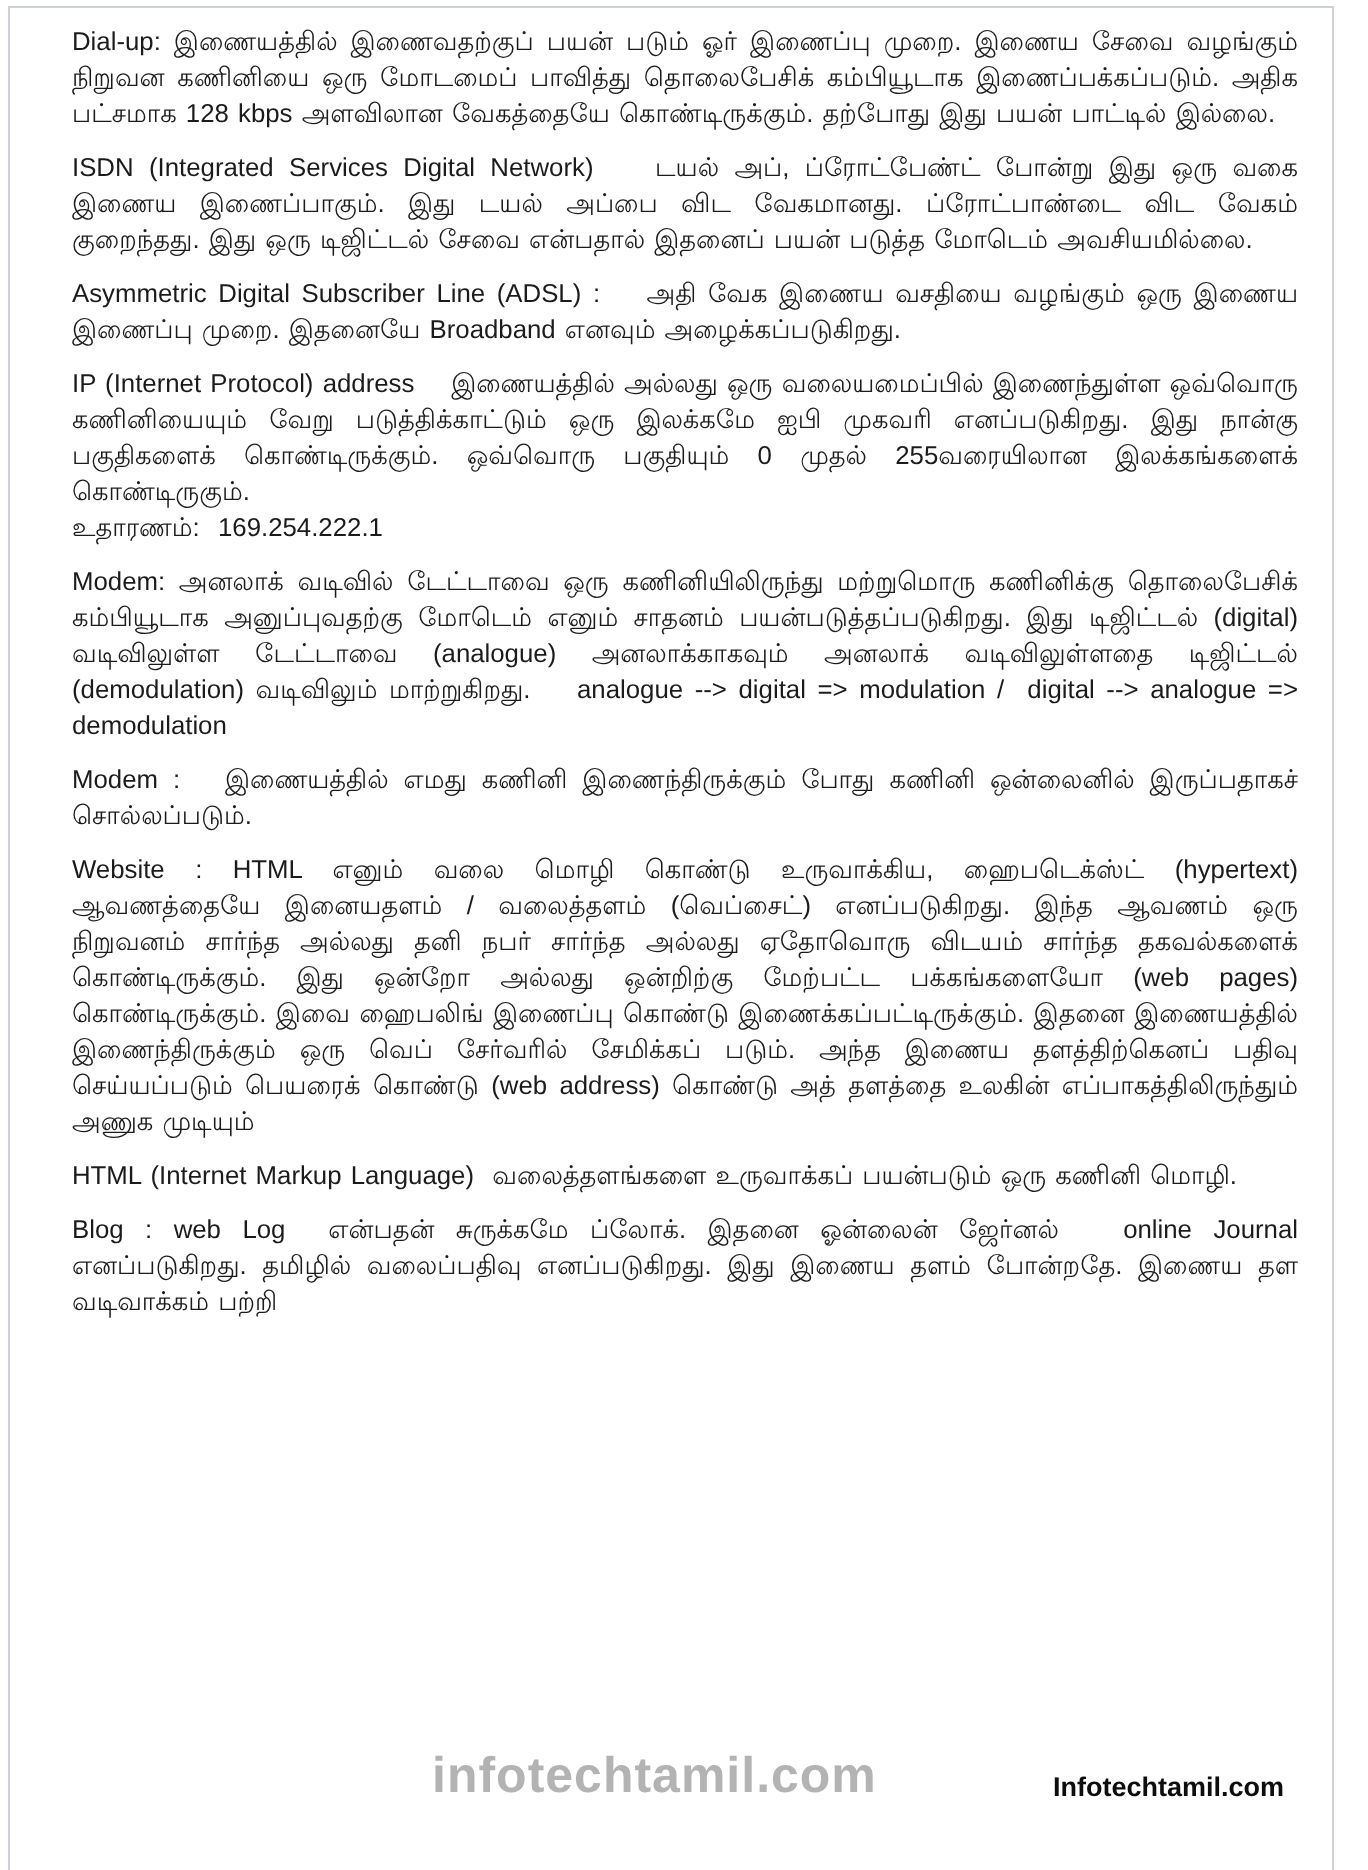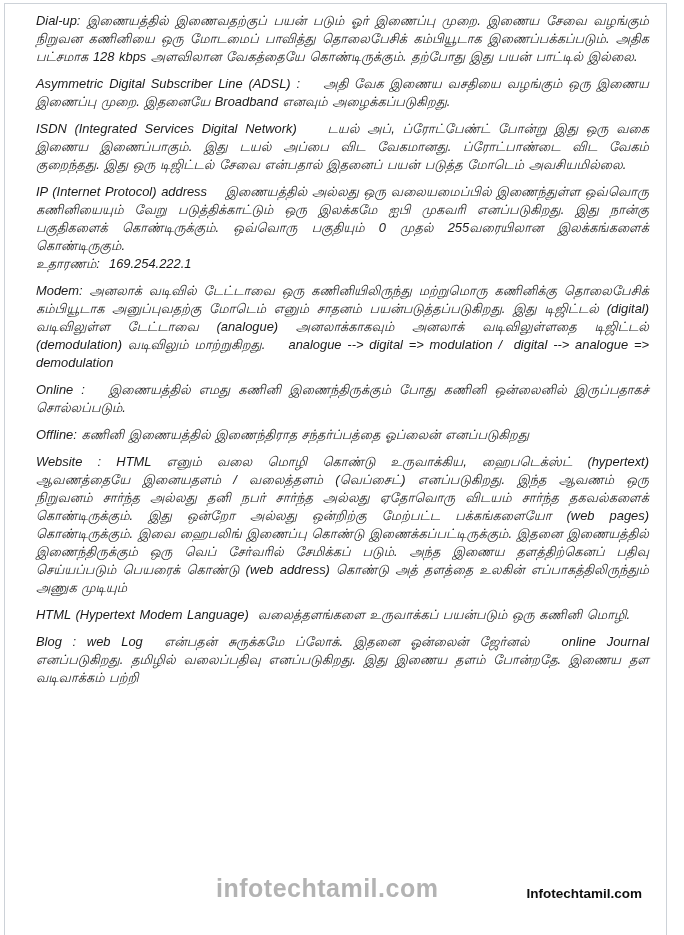--- a/index.html
+++ b/index.html
@@ -34,21 +34,20 @@
     width: 613px;
     color: #1b1b1b;
   }
   .doc-body p {
     margin: 0 0 9px 0;
     font-size: 12.9px;
     line-height: 18px;
     text-align: justify;
     white-space: pre-wrap;
     word-spacing: 1px;
-    font-style: italic;
   }
   .footer-watermark {
     position: absolute;
     left: 216px;
     top: 874px;
     font-size: 25px;
     font-weight: bold;
     letter-spacing: 0.5px;
     color: #b3b3b3;
   }
@@ -63,28 +62,27 @@
 </style>
 </head>
 <body>
 
 <div class="canvas">
   <div class="page-border" style="border-color: rgb(205, 210, 216);"></div>
 
   <main class="doc-body" style="color: rgb(27, 27, 27);">
 
   <p>Dial-up: இணையத்தில் இணைவதற்குப் பயன் படும் ஓர் இணைப்பு முறை. இணைய சேவை வழங்கும் நிறுவன கணினியை ஒரு மோடமைப் பாவித்து தொலைபேசிக் கம்பியூடாக இணைப்பக்கப்படும். அதிக பட்சமாக 128 kbps அளவிலான வேகத்தையே கொண்டிருக்கும். தற்போது இது பயன் பாட்டில் இல்லை.</p>
+      <p>ISDN (Integrated Services Digital Network)    டயல் அப், ப்ரோட்பேண்ட் போன்று இது ஒரு வகை இணைய இணைப்பாகும். இது டயல் அப்பை விட வேகமானது. ப்ரோட்பாண்டை விட வேகம் குறைந்தது. இது ஒரு டிஜிட்டல் சேவை என்பதால் இதனைப் பயன் படுத்த மோடெம் அவசியமில்லை.</p>
       <p>Asymmetric Digital Subscriber Line (ADSL) :    அதி வேக இணைய வசதியை வழங்கும் ஒரு இணைய இணைப்பு முறை. இதனையே Broadband எனவும் அழைக்கப்படுகிறது.</p>
-      <p>ISDN (Integrated Services Digital Network)    டயல் அப், ப்ரோட்பேண்ட் போன்று இது ஒரு வகை இணைய இணைப்பாகும். இது டயல் அப்பை விட வேகமானது. ப்ரோட்பாண்டை விட வேகம் குறைந்தது. இது ஒரு டிஜிட்டல் சேவை என்பதால் இதனைப் பயன் படுத்த மோடெம் அவசியமில்லை.</p>
       <p>IP (Internet Protocol) address    இணையத்தில் அல்லது ஒரு வலையமைப்பில் இணைந்துள்ள ஒவ்வொரு கணினியையும் வேறு படுத்திக்காட்டும் ஒரு இலக்கமே ஐபி முகவரி எனப்படுகிறது. இது நான்கு பகுதிகளைக் கொண்டிருக்கும். ஒவ்வொரு பகுதியும் 0 முதல் 255வரையிலான இலக்கங்களைக் கொண்டிருகும்.
 உதாரணம்:  169.254.222.1</p>
       <p>Modem: அனலாக் வடிவில் டேட்டாவை ஒரு கணினியிலிருந்து மற்றுமொரு கணினிக்கு தொலைபேசிக் கம்பியூடாக அனுப்புவதற்கு மோடெம் எனும் சாதனம் பயன்படுத்தப்படுகிறது. இது டிஜிட்டல் (digital) வடிவிலுள்ள டேட்டாவை (analogue) அனலாக்காகவும் அனலாக் வடிவிலுள்ளதை டிஜிட்டல் (demodulation) வடிவிலும் மாற்றுகிறது.    analogue --&gt; digital =&gt; modulation /  digital --&gt; analogue =&gt; demodulation</p>
-      <p>Online :   இணையத்தில் எமது கணினி இணைந்திருக்கும் போது கணினி ஒன்லைனில் இருப்பதாகச் சொல்லப்படும்.</p>
-      <p>Offline: கணினி இணையத்தில் இணைந்திராத சந்தர்ப்பத்தை ஓப்லைன் எனப்படுகிறது</p>
+      <p>Modem :   இணையத்தில் எமது கணினி இணைந்திருக்கும் போது கணினி ஒன்லைனில் இருப்பதாகச் சொல்லப்படும்.</p>
       <p>Website : HTML எனும் வலை மொழி கொண்டு உருவாக்கிய, ஹைபடெக்ஸ்ட் (hypertext) ஆவணத்தையே இனையதளம் / வலைத்தளம் (வெப்சைட்) எனப்படுகிறது. இந்த ஆவணம் ஒரு நிறுவனம் சார்ந்த அல்லது தனி நபர் சார்ந்த அல்லது ஏதோவொரு விடயம் சார்ந்த தகவல்களைக் கொண்டிருக்கும். இது ஒன்றோ அல்லது ஒன்றிற்கு மேற்பட்ட பக்கங்களையோ (web pages)   கொண்டிருக்கும். இவை ஹைபலிங் இணைப்பு கொண்டு இணைக்கப்பட்டிருக்கும். இதனை இணையத்தில் இணைந்திருக்கும் ஒரு வெப் சேர்வரில் சேமிக்கப் படும். அந்த இணைய தளத்திற்கெனப் பதிவு செய்யப்படும் பெயரைக் கொண்டு (web address) கொண்டு அத் தளத்தை உலகின் எப்பாகத்திலிருந்தும் அணுக முடியும்</p>
-      <p>HTML (Hypertext Modem Language)  வலைத்தளங்களை உருவாக்கப் பயன்படும் ஒரு கணினி மொழி.</p>
+      <p>HTML (Internet Markup Language)  வலைத்தளங்களை உருவாக்கப் பயன்படும் ஒரு கணினி மொழி.</p>
       <p>Blog : web Log  என்பதன் சுருக்கமே ப்லோக். இதனை ஓன்லைன் ஜேர்னல்   online Journal எனப்படுகிறது. தமிழில் வலைப்பதிவு எனப்படுகிறது. இது இணைய தளம் போன்றதே. இணைய தள வடிவாக்கம் பற்றி</p>
     </main>
 
   <div class="footer-watermark" style="color: rgb(179, 179, 179);">infotechtamil.com</div>
 
   <div class="footer-brand">Infotechtamil.com</div>
 </div>
 
 </body></html>

